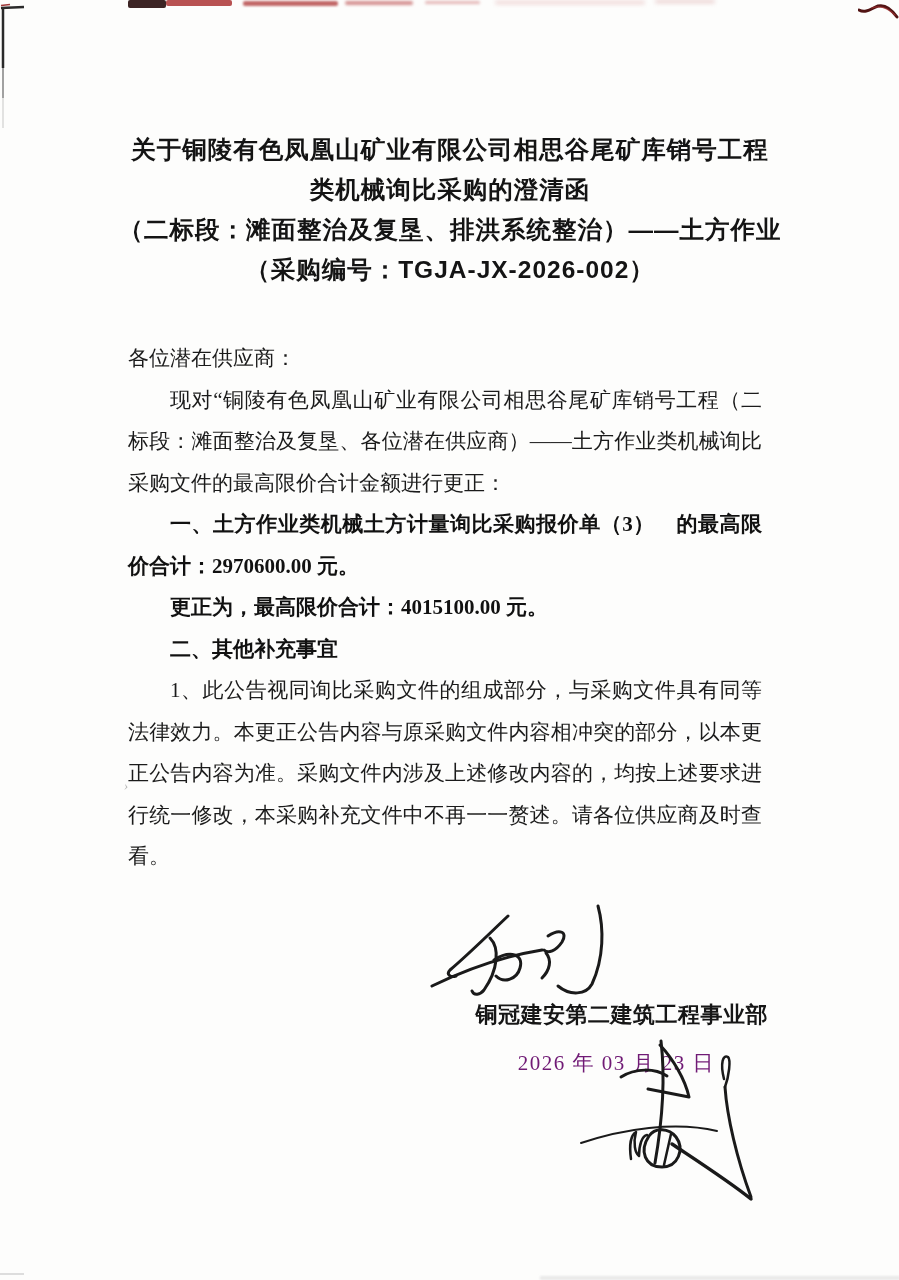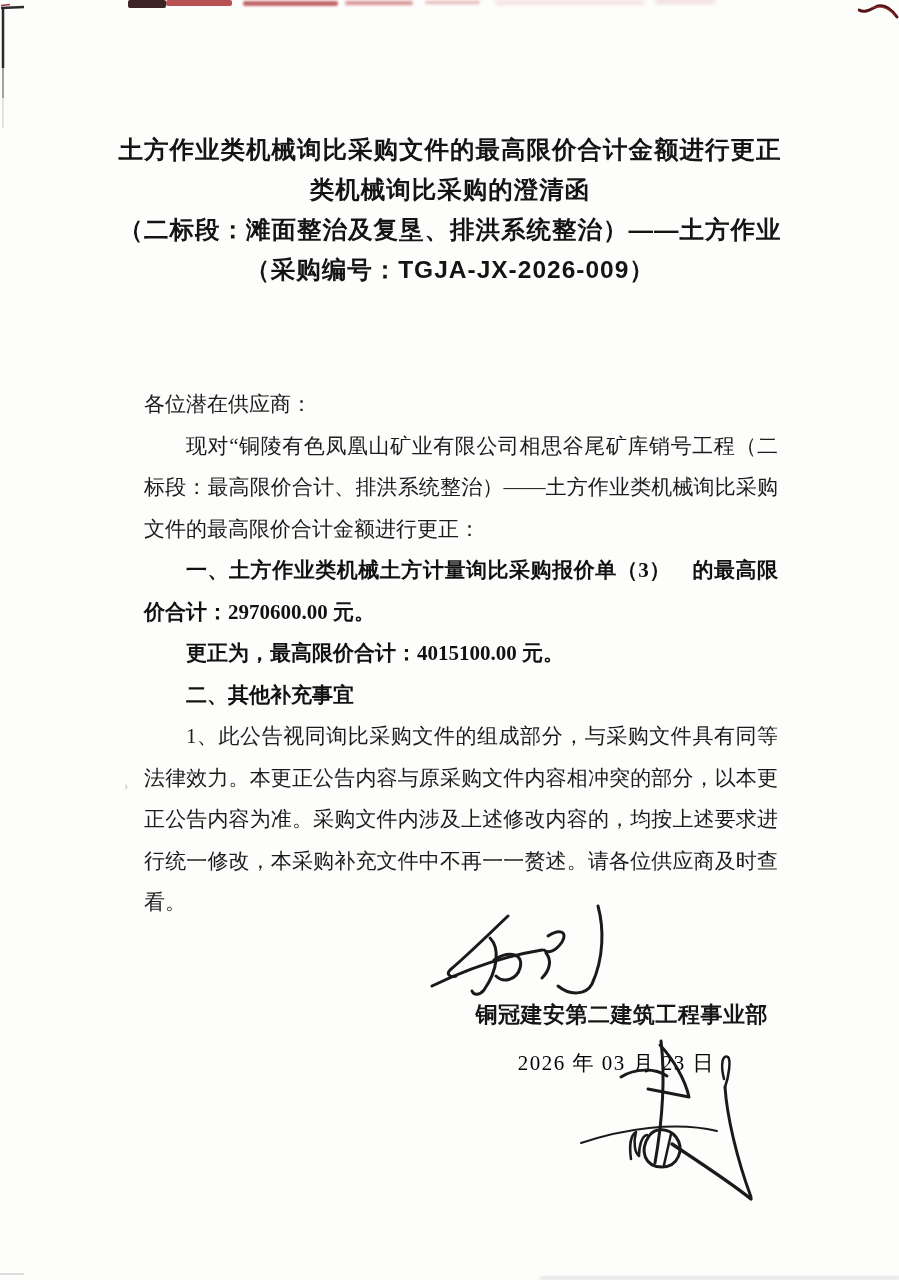--- a/index.html
+++ b/index.html
@@ -22,48 +22,47 @@
     font-weight: bold;
     font-size: 24.5px;
     line-height: 40px;
     letter-spacing: 1px;
     color: #141414;
   }
 
   
   .body-text {
     position: absolute;
-    left: 144px; top: 338px; width: 634px;
+    left: 128px; top: 338px; width: 634px;
     font-size: 21px;
     line-height: 41.5px;
     text-align: justify;
     text-justify: inter-ideograph;
     color: #1b1b1b;
-    margin-top: 46px;
   }
   .body-text p { margin: 0; text-indent: 2em; }
   .body-text p.no-indent { text-indent: 0; }
   .body-text p.bold { font-weight: bold; color: #111; }
 
   
   .signer-line {
     position: absolute;
     top: 1000px; right: 131px;
     font-size: 22px;
     font-weight: 600;
     letter-spacing: 0.5px;
     color: #161616;
     margin-left: 40px;
   }
   .date-line {
     position: absolute;
     top: 1049px; right: 184px;
     font-size: 21px;
     letter-spacing: 1.5px;
-    color: #000000;
+    color: #701a75;
   }
 
   
   .sig-svg { position: absolute; }
   .sig-svg path { fill: none; stroke: #1a1a1a; stroke-linecap: round; stroke-linejoin: round; }
 
   
   .artifact { position: absolute; pointer-events: none; }
   .frag { border-radius: 2px; }
   .tick-mark {
@@ -103,29 +102,29 @@
     <path d="M3,68 L3,98" stroke="#555" stroke-width="2" fill="none" opacity=".55"></path>
     <path d="M3,98 L3,128" stroke="#888" stroke-width="1.5" fill="none" opacity=".3"></path>
   </svg>
 
   <svg class="artifact" style="left:858px;top:0;" width="41" height="28" viewBox="0 0 41 28">
     <path d="M1,10 C8,14 14,8 20,6 C28,4 34,10 39,17" stroke="#521414" stroke-width="3" fill="none" stroke-linecap="round"></path>
     <path d="M14,8 C22,5 30,8 37,15" stroke="#9c3030" stroke-width="1.3" fill="none" stroke-linecap="round" opacity=".8"></path>
   </svg>
 
   <div class="title-block">
-    <div>土方作业类机械询比采购文件的最高限价合计金额进行更正</div>
+    <div>关于铜陵有色凤凰山矿业有限公司相思谷尾矿库销号工程</div>
     <div>类机械询比采购的澄清函</div>
     <div>（二标段：滩面整治及复垦、排洪系统整治）——土方作业</div>
-    <div>（采购编号：TGJA-JX-2026-009）</div>
+    <div>（采购编号：TGJA-JX-2026-002）</div>
   </div>
 
   <div class="body-text">
     <p class="no-indent">各位潜在供应商：</p>
-    <p>现对“铜陵有色凤凰山矿业有限公司相思谷尾矿库销号工程（二标段：最高限价合计、排洪系统整治）——土方作业类机械询比采购文件的最高限价合计金额进行更正：</p>
+    <p>现对“铜陵有色凤凰山矿业有限公司相思谷尾矿库销号工程（二标段：滩面整治及复垦、各位潜在供应商）——土方作业类机械询比采购文件的最高限价合计金额进行更正：</p>
     <p class="bold">一、土方作业类机械土方计量询比采购报价单（3）　的最高限价合计：2970600.00 元。</p>
     <p class="bold">更正为，最高限价合计：4015100.00 元。</p>
     <p class="bold">二、其他补充事宜</p>
     <p>1、此公告视同询比采购文件的组成部分，与采购文件具有同等法律效力。本更正公告内容与原采购文件内容相冲突的部分，以本更正公告内容为准。采购文件内涉及上述修改内容的，均按上述要求进行统一修改，本采购补充文件中不再一一赘述。请各位供应商及时查看。</p>
   </div>
 
   <div class="tick-mark">›</div>
 
   <svg class="sig-svg" style="left:420px;top:898px;" width="200" height="115" viewBox="0 0 200 115">
     <g stroke-width="3">

